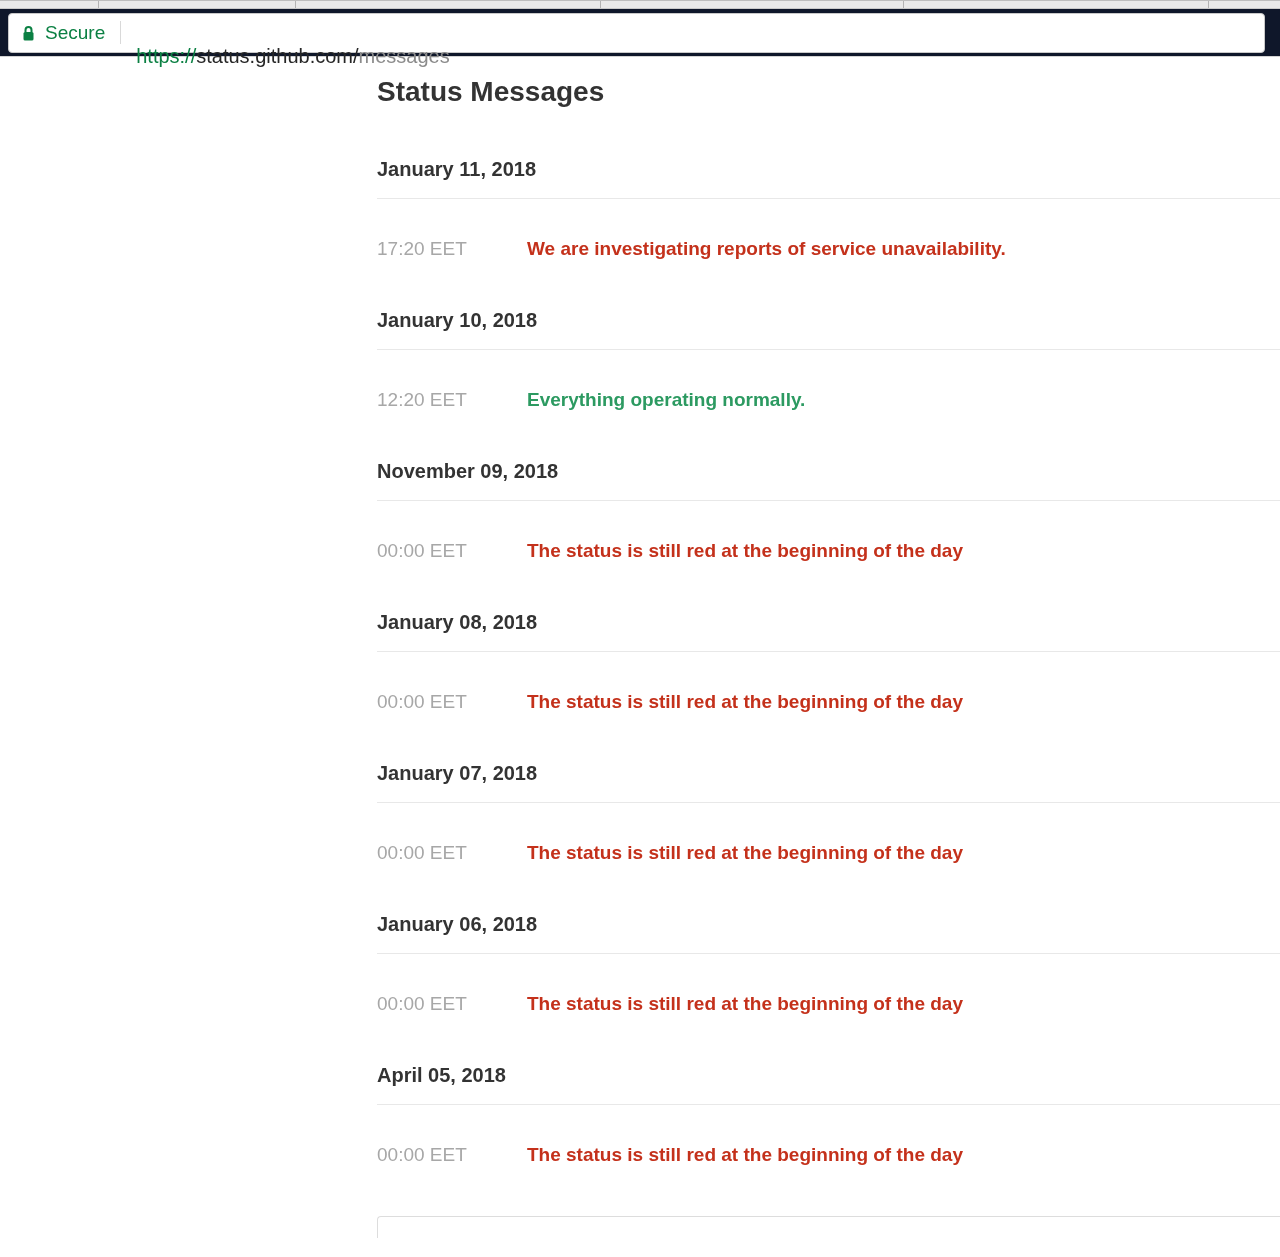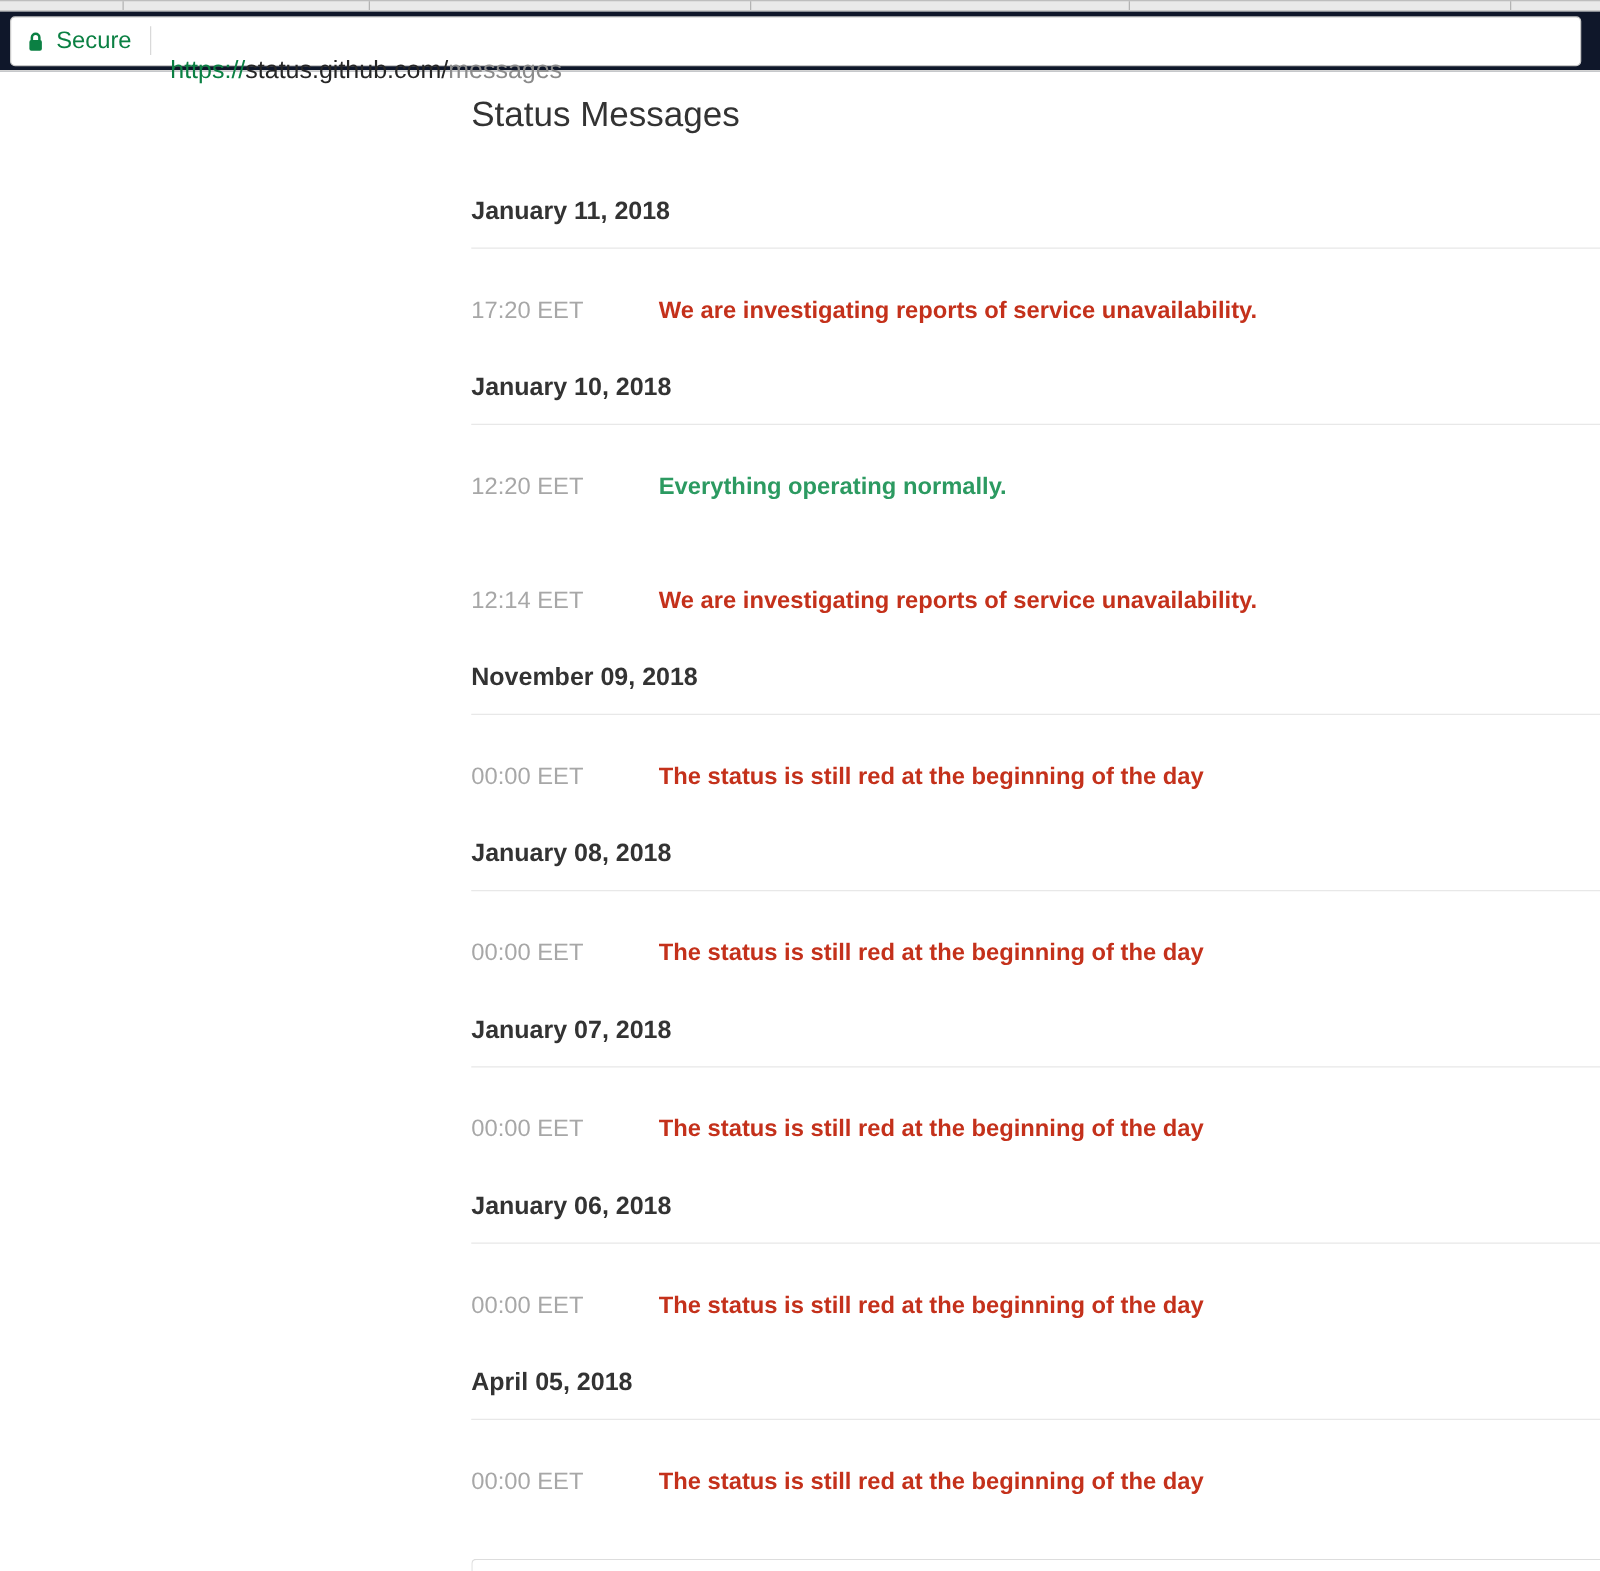--- a/index.html
+++ b/index.html
@@ -70,30 +70,30 @@
   .url { font-size: 20px; white-space: nowrap; margin-top: 48px; }
   .url .scheme { color: var(--c-secure, #0b8043); }
   .url .domain { color: var(--c-domain, #262626); }
   .url .path   { color: var(--c-path, #8b8b8b); }
 
   
   .content { margin-left: 377px; }
   .page-title {
     font-size: 28px;
     line-height: 34px;
-    font-weight: normal;
+    font-weight: bold;
     color: #333333;
     margin: 18px 0 48px 0;
   }
   .date-heading {
     font-size: 20px;
     line-height: 24px;
     font-weight: bold;
     color: #333333;
-    margin: 8px 0 0 0;
+    margin: 18px 0 0 0;
   }
   ul.entries {
     list-style: none;
     margin: 17px 0 0 0;
     padding: 0;
     border-top: 1px solid #e8e8e8;
   }
   li.entry {
     padding: 21px 0 29px 0;
     font-size: 19px;
@@ -160,23 +160,20 @@
 </ul>
   </section>
 
   <section class="day">
     <h2 class="date-heading">January 10, 2018</h2>
     <ul class="entries">
   <li class="entry">
     <span class="time">12:20 EET</span><span class="message c-good">Everything operating normally.</span>
   </li>
 
-  <li class="entry">
-    <span class="time">12:14 EET</span><span class="message c-major">We are investigating reports of service unavailability.</span>
-  </li>
 
 </ul>
   </section>
 
   <section class="day">
     <h2 class="date-heading">November 09, 2018</h2>
     <ul class="entries">
   <li class="entry">
     <span class="time">00:00 EET</span><span class="message c-major">The status is still red at the beginning of the day</span>
   </li>

